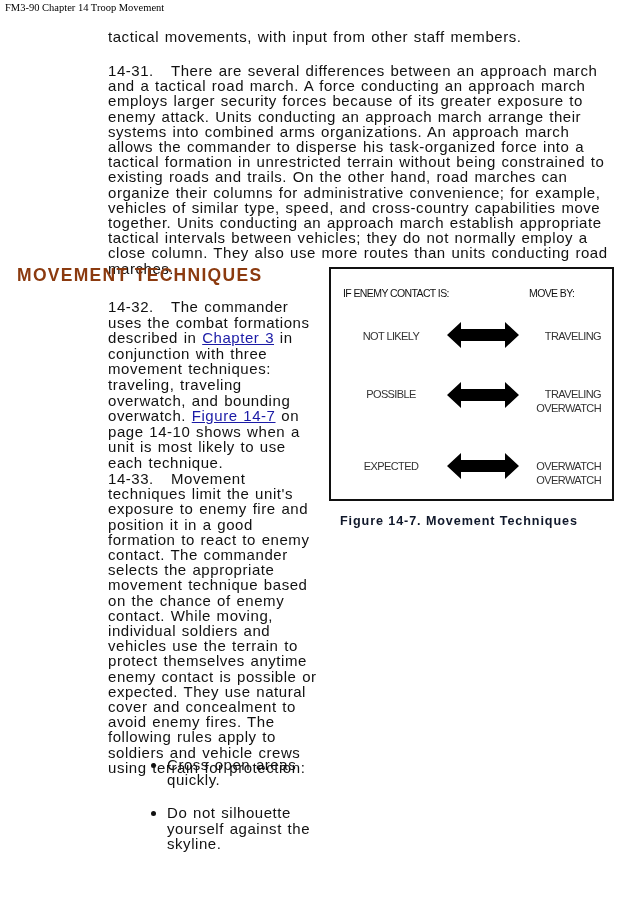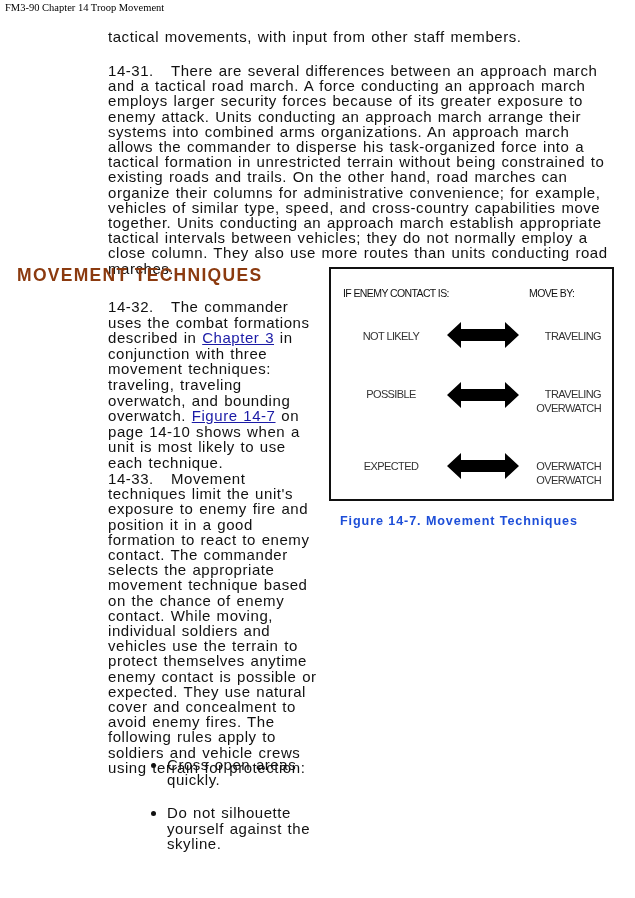--- a/index.html
+++ b/index.html
@@ -15,21 +15,21 @@
     .bullets { position: absolute; left: 148px; top: 757px; width: 170px; margin: 0; padding: 0; list-style: none; }
     .bullets li { position: relative; padding-left: 19px; margin-bottom: 18px; }
     .bullets li .dot { position: absolute; left: 3px; top: 6px; width: 5px; height: 5px; border-radius: 50%; background: #111; }
     .figbox { position: absolute; left: 329px; top: 267px; width: 281px; height: 230px; border: 2px solid #111; box-sizing: content-box; }
     .fighead { position: absolute; top: 18px; font-family: "Liberation Sans", sans-serif; font-size: 10.5px; color: #111; letter-spacing: -0.6px; }
     .fh-left { left: 12px; }
     .fh-right { left: 198px; }
     .fig-left { position: absolute; left: 10px; width: 100px; text-align: center; font-family: Liberation Sans, sans-serif; font-size: 11px; color: #333; letter-spacing: -0.6px; }
     .fig-right { position: absolute; left: 180px; width: 90px; text-align: right; font-family: "Liberation Sans", sans-serif; font-size: 11px; color: #333; letter-spacing: -0.6px; line-height: 14px; }
     .arrow { position: absolute; left: 116px; width: 72px; height: 26px; }
-    .caption { position: absolute; left: 340px; top: 514px; font-family: "Liberation Sans", sans-serif; font-weight: bold; font-size: 12.6px; letter-spacing: 0.9px; color: #1d4ed8; }
+    .caption { position: absolute; left: 340px; top: 514px; font-family: "Liberation Sans", sans-serif; font-weight: bold; font-size: 12.6px; letter-spacing: 0.9px; color: #0f172a; }
   </style>
 </head>
 <body>
 
 <div class="header">FM3-90 Chapter 14 Troop Movement</div>
 
 <div class="txt p0">tactical movements, with input from other staff members.</div>
 <div class="txt p1">14-31.&nbsp;&nbsp;&nbsp;There are several differences between an approach march and a tactical road march. A force conducting an approach march employs larger security forces because of its greater exposure to enemy attack. Units conducting an approach march arrange their systems into combined arms organizations. An approach march allows the commander to disperse his task-organized force into a tactical formation in unrestricted terrain without being constrained to existing roads and trails. On the other hand, road marches can organize their columns for administrative convenience; for example, vehicles of similar type, speed, and cross-country capabilities move together. Units conducting an approach march establish appropriate tactical intervals between vehicles; they do not normally employ a close column. They also use more routes than units conducting road marches.</div>
 
 <div class="h2">MOVEMENT TECHNIQUES</div>

